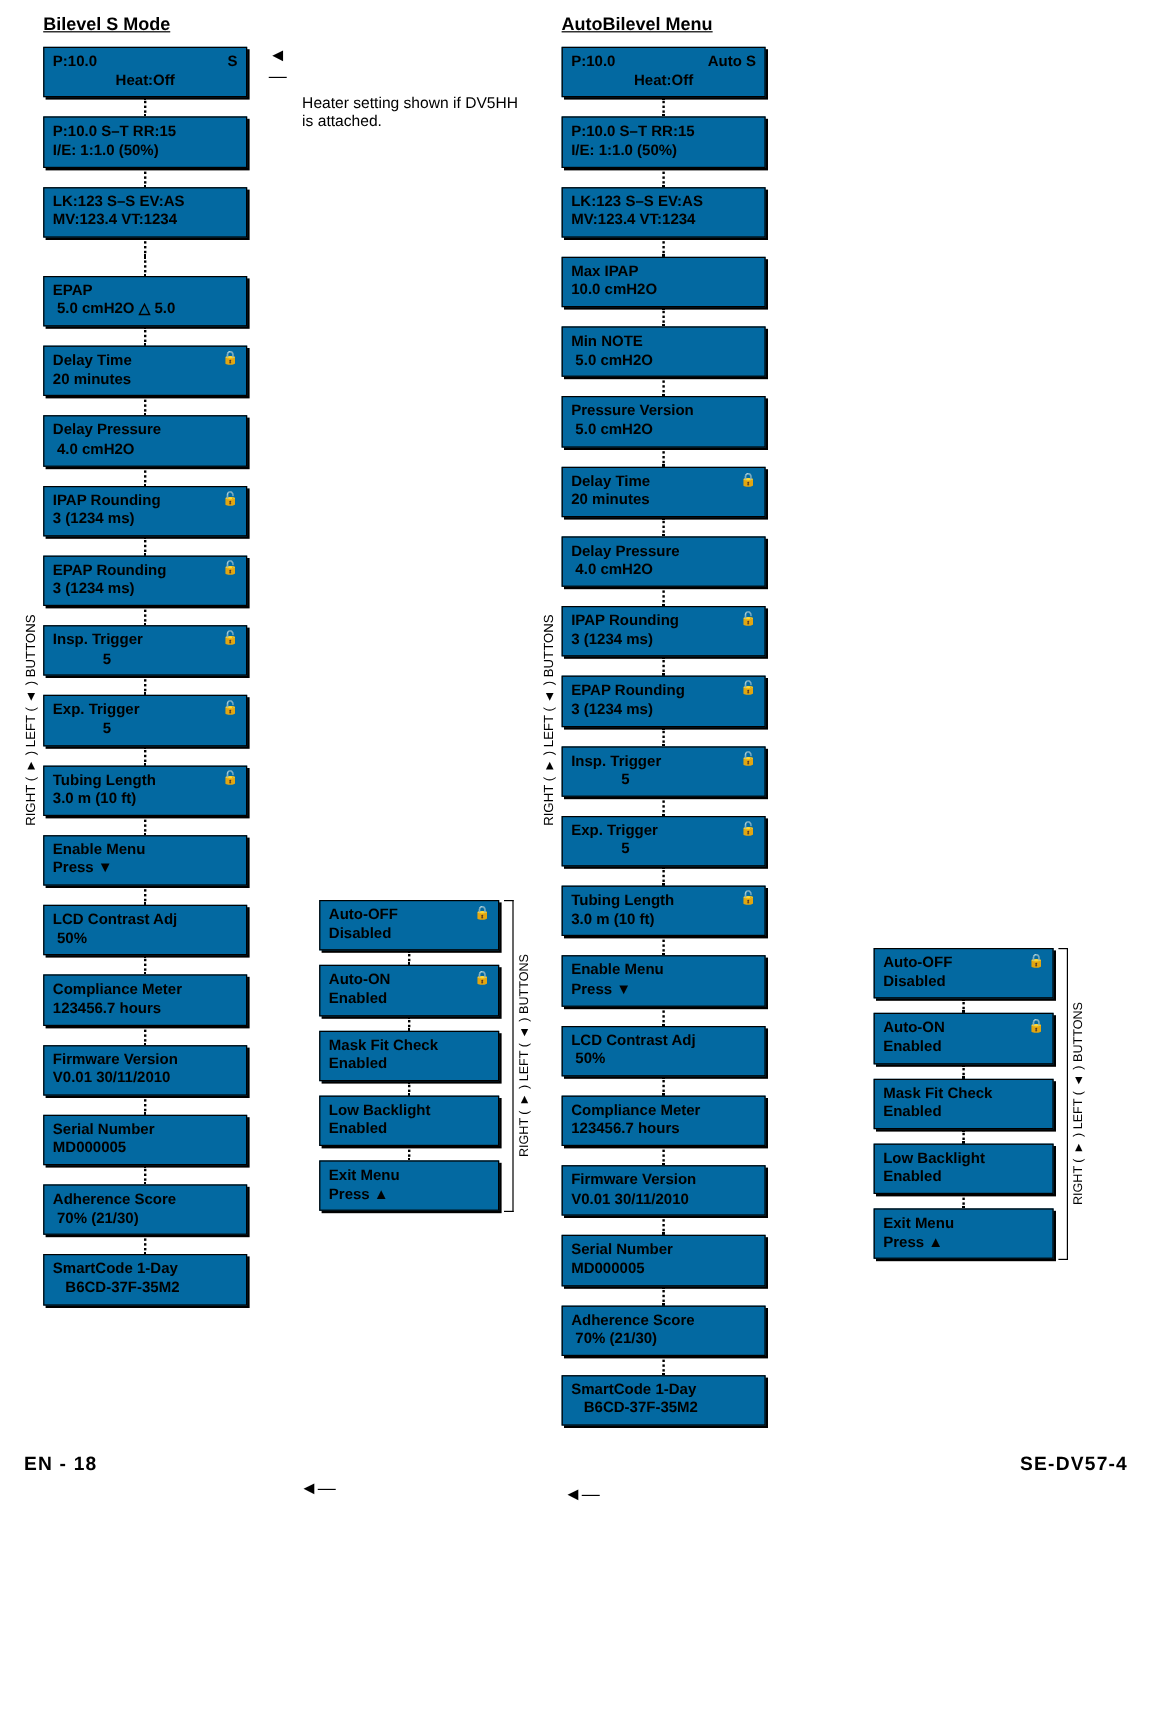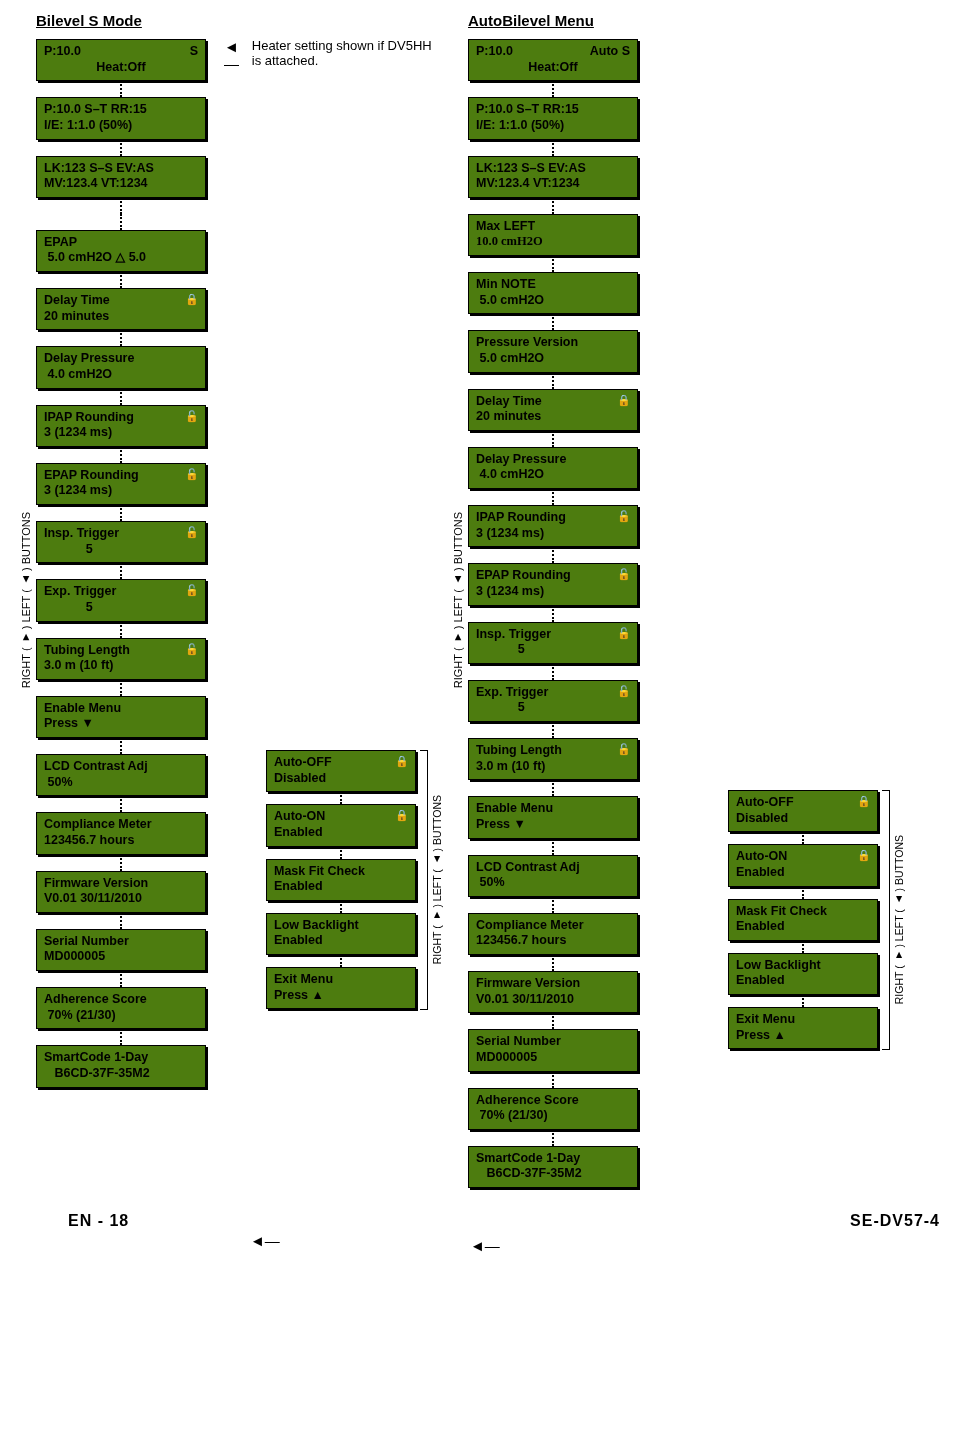--- a/index.html
+++ b/index.html
@@ -21,21 +21,21 @@
   }
   .mode-title {
     font-weight: bold;
     text-decoration: underline;
     font-size: 15px;
     margin-bottom: 10px;
   }
   .box {
     position: relative;
     border: 1.5px solid #000;
-    background: #4d7c0f;
+    background: #0369a1;
     width: 170px;
     padding: 4px 7px 5px 7px;
     font-weight: bold;
     font-size: 12.5px;
     line-height: 1.25;
     box-shadow: 2px 2px 0 #000;
     margin-bottom: 0;
   }
   .box .row1, .box .row2 { display: flex; justify-content: space-between; align-items: baseline; }
   .lock {
@@ -55,35 +55,35 @@
     font-size: 11px;
     font-weight: normal;
     align-self: center;
     margin-right: 4px;
     white-space: nowrap;
   }
   .note {
     font-size: 13px;
     font-weight: normal;
     max-width: 200px;
+    margin-top: 40px;
   }
   .note-italic { font-style: italic; }
   .arrow-note {
     display: flex;
     align-items: flex-start;
     gap: 4px;
   }
   .footer {
     display: flex;
     justify-content: space-between;
     font-weight: bold;
     font-size: 16px;
     letter-spacing: 1px;
     margin-top: 24px;
-    margin-left: 48px;
   }
   .main-chain { position: relative; }
   .mini-side {
     writing-mode: vertical-rl;
     transform: rotate(180deg);
     font-size: 10.5px;
   }
   .bracket {
     border-top: 1px solid #000;
     border-right: 1px solid #000;
@@ -315,24 +315,24 @@
             <div class="row1">
               <span>LK:123 S–S EV:AS</span>
             </div>
             <div class="row2">
               <span style="white-space: pre;">MV:123.4 VT:1234</span>
             </div>
           </div>
           <div class="vconn"></div>
           <div class="box">
             <div class="row1">
-              <span>Max LEFT</span>
-            </div>
-            <div class="row2">
-              <span style="white-space: pre; font-family: Liberation Serif, serif;">10.0 cmH2O</span>
+              <span>Max IPAP</span>
+            </div>
+            <div class="row2">
+              <span style="white-space: pre;">10.0 cmH2O</span>
             </div>
           </div>
           <div class="vconn"></div>
           <div class="box">
             <div class="row1">
               <span>Min NOTE</span>
             </div>
             <div class="row2">
               <span style="white-space: pre;"> 5.0 cmH2O</span>
             </div>

